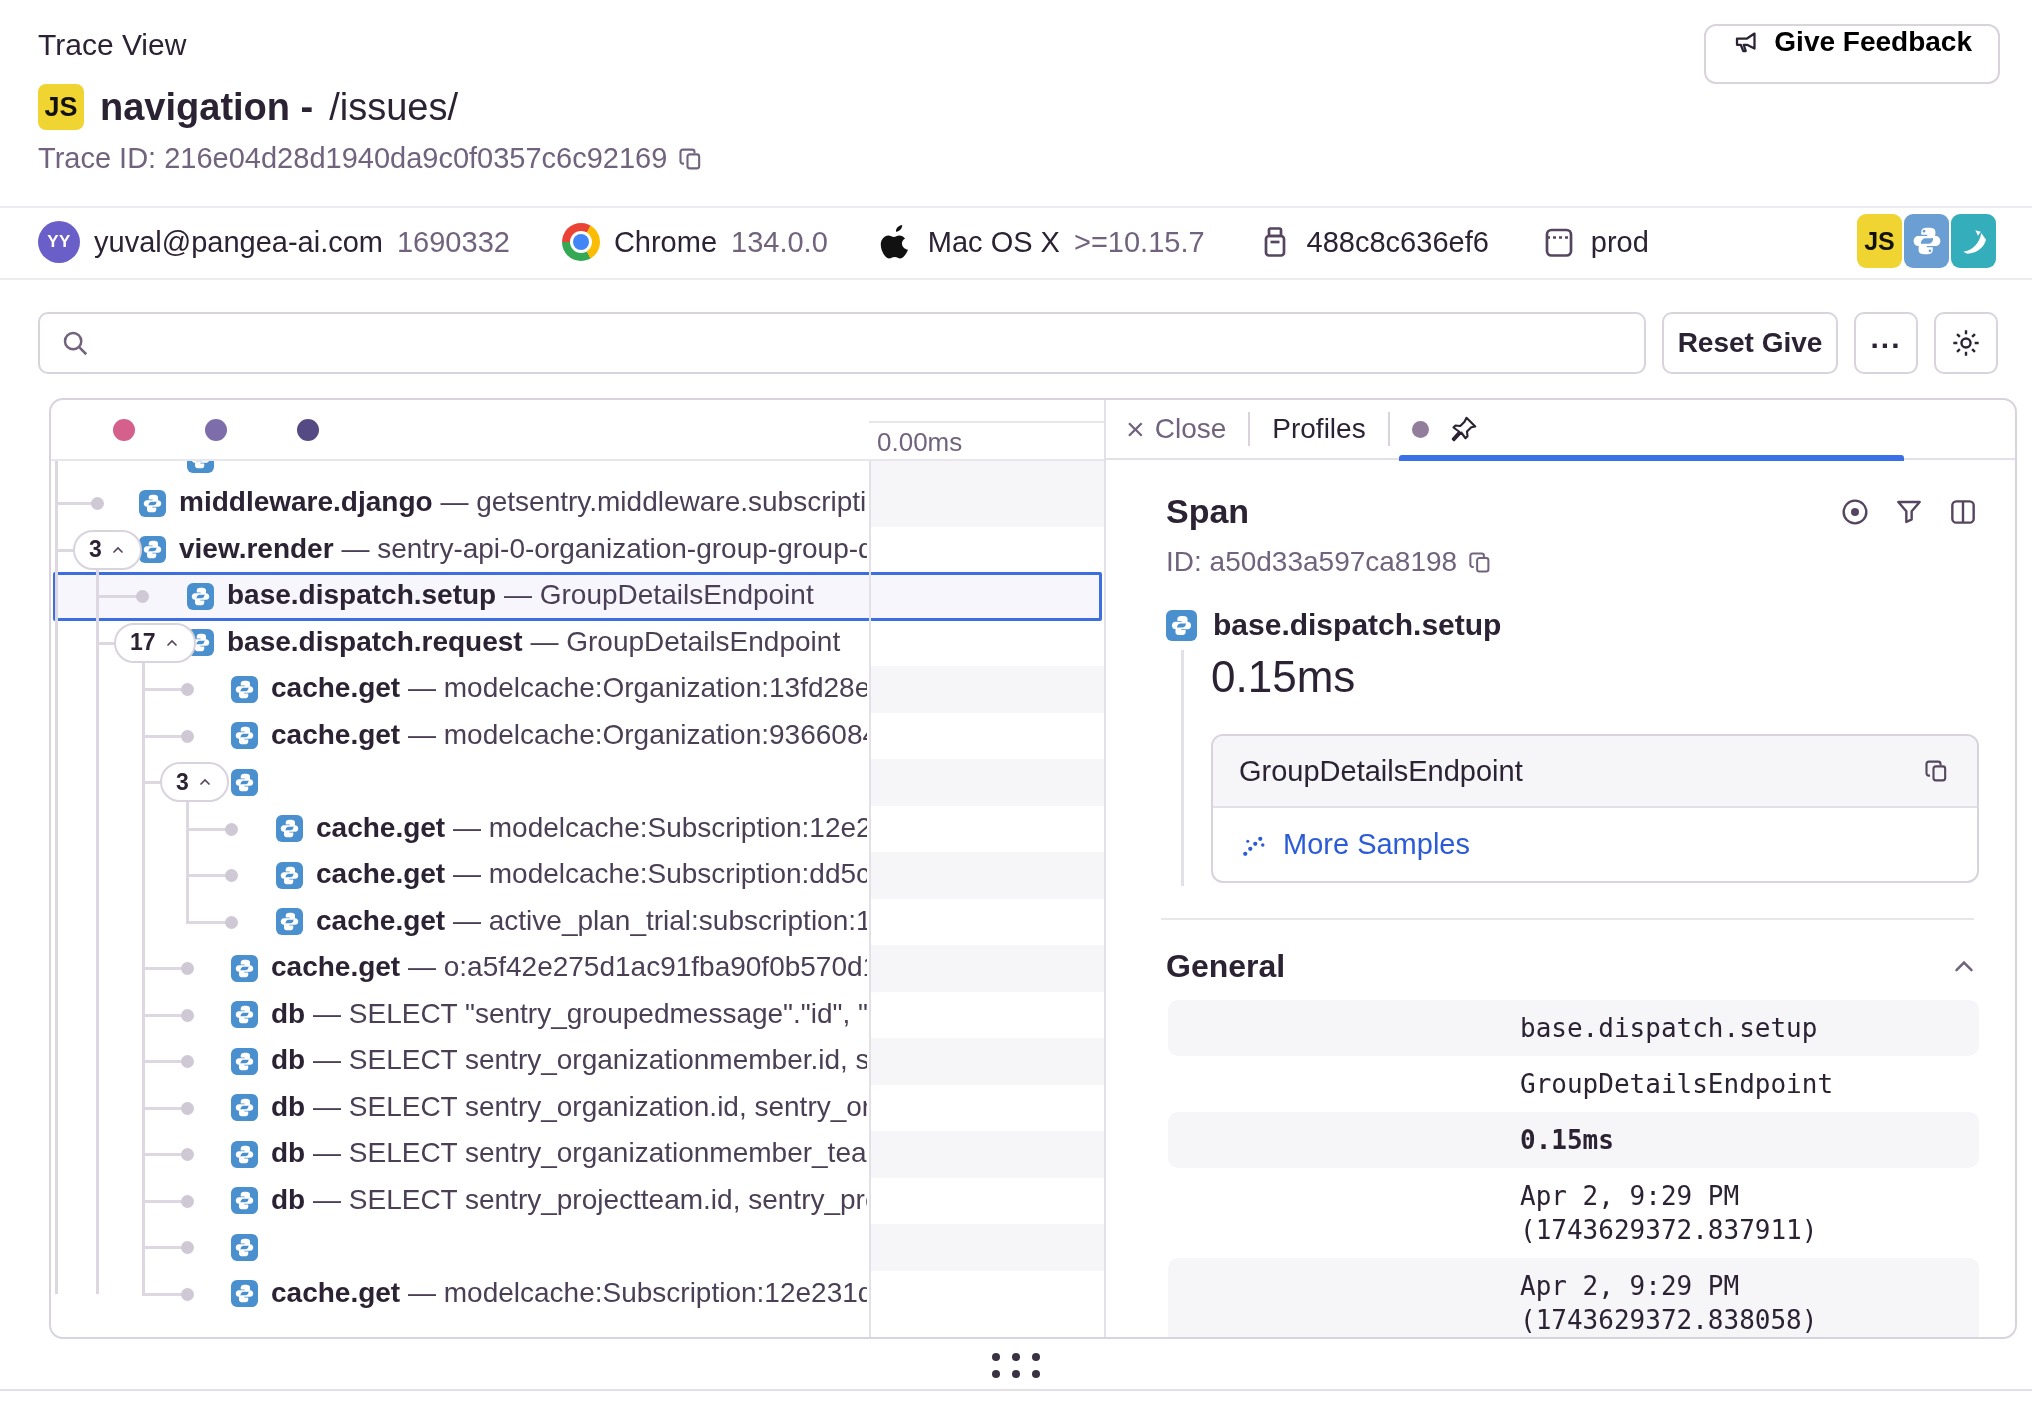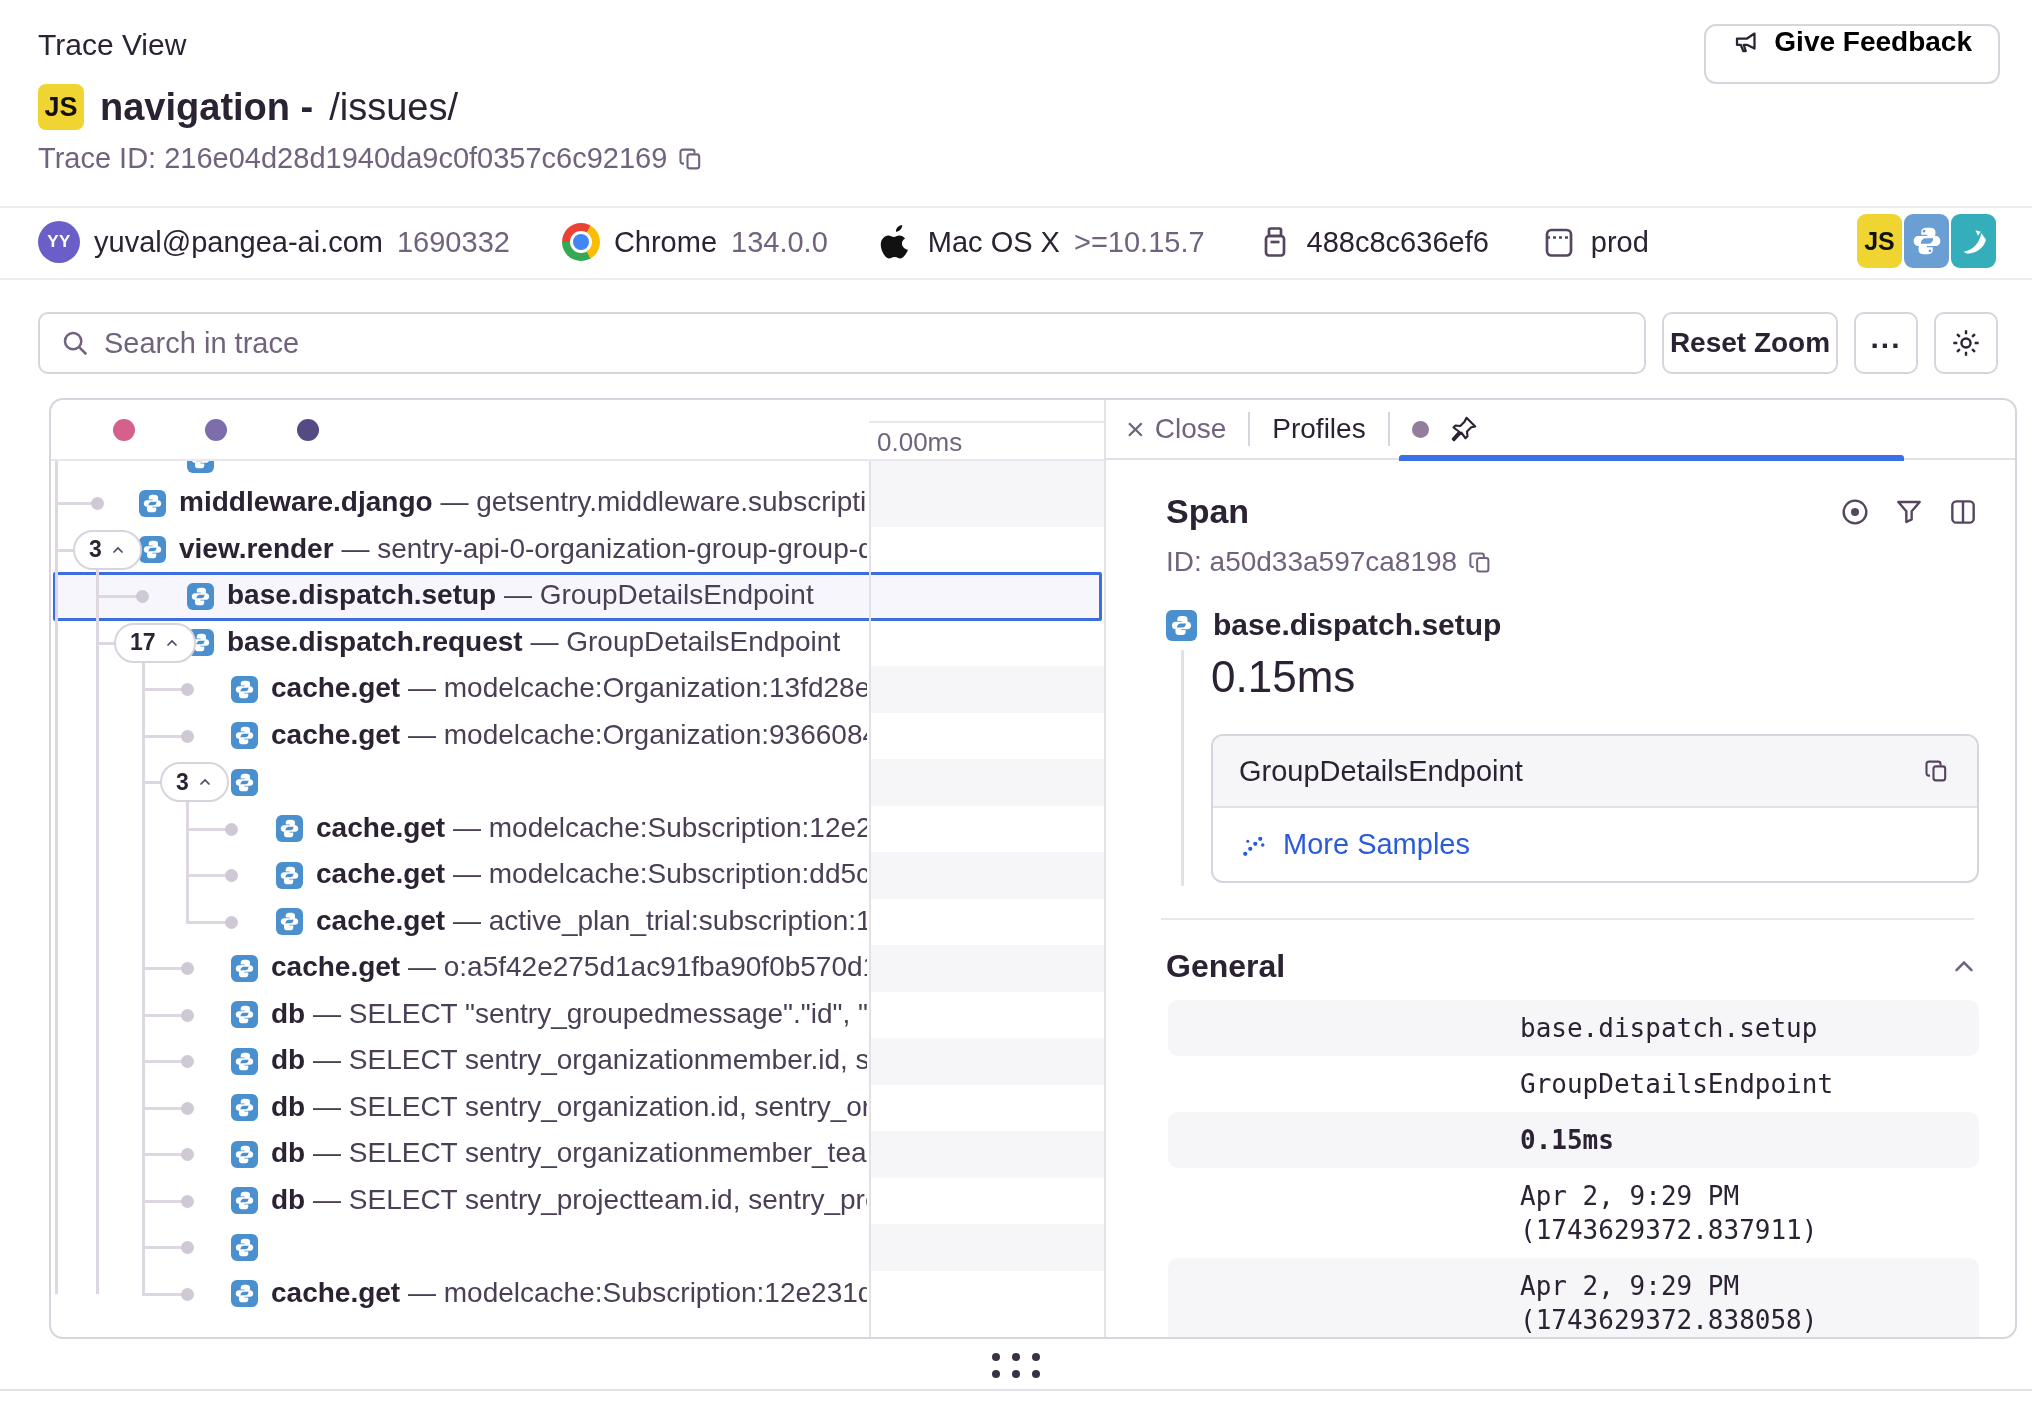--- a/index.html
+++ b/index.html
@@ -234,23 +234,22 @@
 
   <div class="abs hdiv" style="top:278px;"></div>
 
   <div class="abs" id="search-box">
     <span>
       <svg class="ic" width="30" height="30" viewBox="0 0 24 24" fill="none" stroke="#71637e" stroke-width="2">
         <circle cx="10.5" cy="10.5" r="6.5"></circle>
           <path d="M15.5 15.5 21 21"></path>
       </svg>
     </span>
-    <input id="search-input" placeholder="Search in trace" style="">
   </div>
-  <button class="abs tool-btn" id="reset-zoom-btn">Reset Zoom</button>
+  <button class="abs tool-btn" id="reset-zoom-btn">Reset Give</button>
   <button class="abs tool-btn" id="more-btn">...</button>
   <button class="abs tool-btn" id="settings-btn">
     <span>
       <svg class="ic" width="32" height="32" viewBox="0 0 24 24" fill="none" stroke="#2b2233" stroke-width="1.8">
         <circle cx="12" cy="12" r="3.4"></circle>
         <path d="M12 2.5v3M12 18.5v3M2.5 12h3M18.5 12h3M5.3 5.3l2.1 2.1M16.6 16.6l2.1 2.1M18.7 5.3l-2.1 2.1M7.4 16.6l-2.1 2.1"></path>
       </svg>
     </span>
   </button>
 

